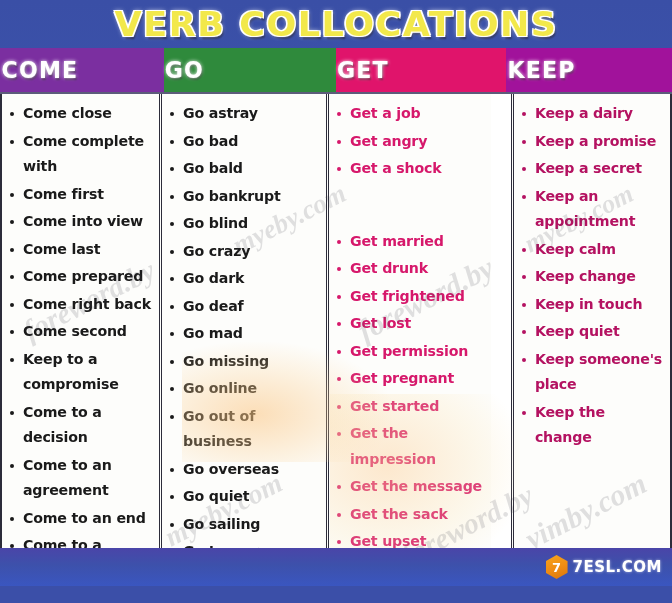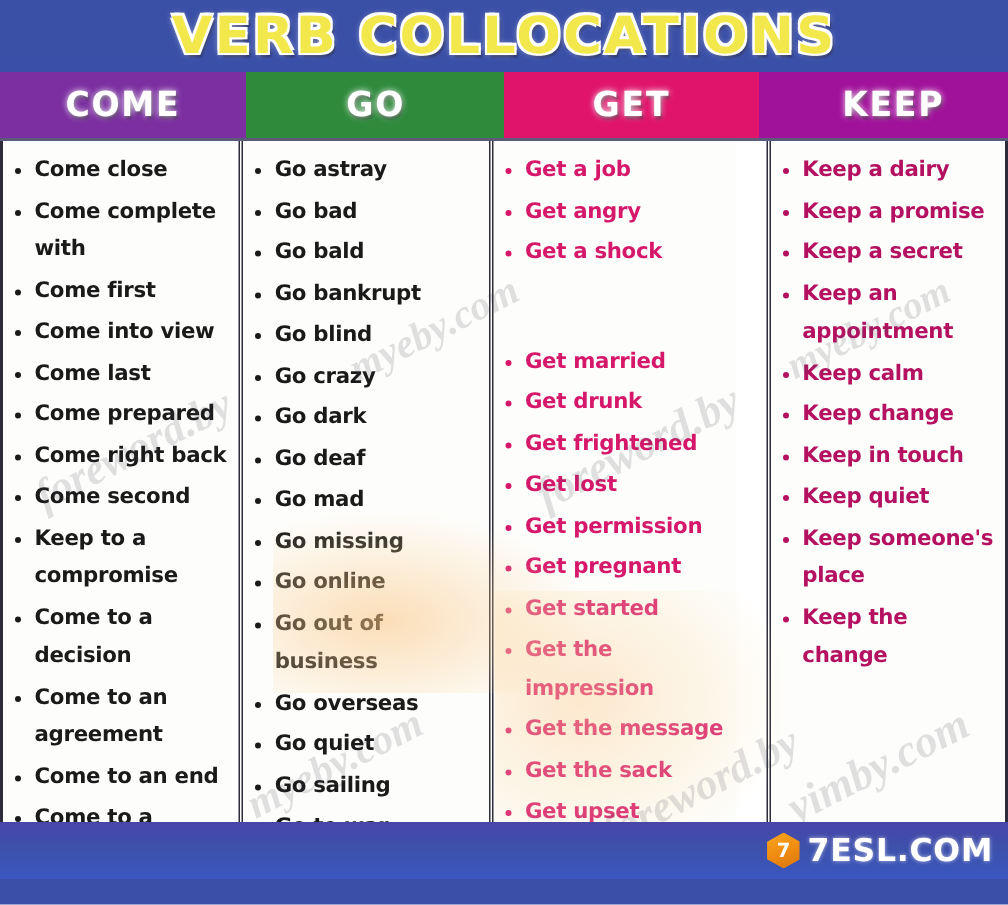--- a/index.html
+++ b/index.html
@@ -52,21 +52,20 @@
   .header-row {
     position: absolute;
     left: 0; top: 48px;
     width: 672px;
     height: 44px;
     display: flex;
   }
   .hdr {
     display: flex;
     align-items: center;
-    justify-content: center;
     height: 100%;
     box-sizing: border-box;
   }
   .hdr-label {
     font-family: "DejaVu Sans", sans-serif;
     font-weight: bold;
     font-size: 23px;
     letter-spacing: 1.2px;
     color: #ffffff;
     text-shadow:
@@ -165,21 +164,21 @@
     align-items: center;
     justify-content: center;
     font-family: "DejaVu Sans", sans-serif;
     font-weight: bold;
     font-size: 13px;
     color: #ffffff;
   }
   .brand-text {
     font-family: "DejaVu Sans", sans-serif;
     font-weight: bold;
-    font-size: 21px;
+    font-size: 15px;
     letter-spacing: 0.5px;
     color: #ffffff;
     text-shadow: 0 0 3px rgba(255,255,255,.6);
   }
 
   
   .wm {
     position: absolute;
     font-family: "Liberation Serif", serif;
     font-style: italic;
@@ -231,21 +230,21 @@
   <div class="header-row">
     <div class="hdr" id="hdr0" style="width: 164px; background: rgb(123, 47, 160);">
       <span class="hdr-label">COME</span>
     </div>
     <div class="hdr" id="hdr1" style="width: 172px; background: rgb(47, 138, 60);">
       <span class="hdr-label">GO</span>
     </div>
     <div class="hdr" id="hdr2" style="width: 170px; background: rgb(224, 20, 107);">
       <span class="hdr-label">GET</span>
     </div>
-    <div class="hdr" id="hdr3" style="width: 166px; background: rgb(161, 18, 155); padding-left: 12px;">
+    <div class="hdr" id="hdr3" style="width: 166px; background: rgb(161, 18, 155);">
       <span class="hdr-label">KEEP</span>
     </div>
   </div>
 
   <div class="body-row">
     <div class="col col-come first" id="col0" style="width: 164px;">
       <ul class="items" id="list0">
           <li style="color: rgb(26, 26, 26);">Come close</li>
           <li style="color: rgb(26, 26, 26);">Come complete with</li>
           <li style="color: rgb(26, 26, 26);">Come first</li>

